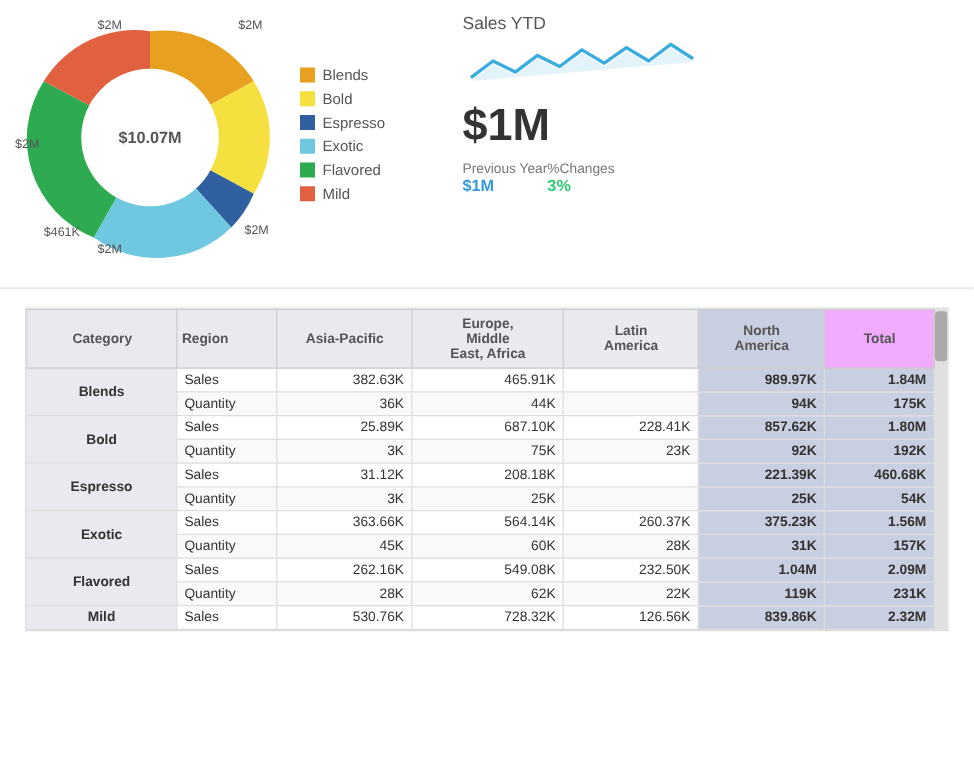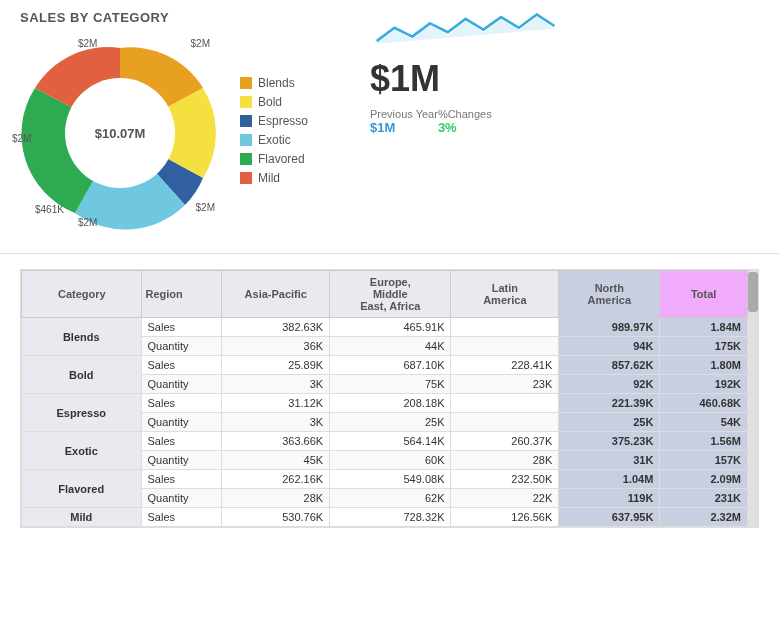--- a/index.html
+++ b/index.html
@@ -48,21 +48,20 @@
     .divider { border: none; border-top: 1px solid #e0e0e0; margin: 10px 0; }
   </style>
 </head>
 <body>
 
 <div>
 
   <div class="top-section">
 
     <div class="donut-area">
-      <div class="section-title">SALES BY CATEGORY</div>
       <div class="donut-container">
         <div class="donut-chart">
           <svg width="200" height="200" viewBox="0 0 200 200">
 
             <path d="M100,100 L100,15 A85,85 0 0,1 183,55 Z" fill="#E8A020"></path>
 
             <path d="M100,100 L183,55 A85,85 0 0,1 183,145 Z" fill="#F5E040"></path>
 
             <path d="M100,100 L183,145 A85,85 0 0,1 165,172 Z" fill="#3060A0"></path>
 
@@ -107,20 +106,21 @@
           </div>
           <div class="legend-item">
             <div class="legend-color" style="background:#E06040;"></div>
             <span>Mild</span>
           </div>
         </div>
       </div>
     </div>
 
     <div class="ytd-area">
+      <div class="ytd-title">Sales YTD</div>
       
       <svg class="ytd-sparkline" viewBox="0 0 220 45" width="220" height="45">
         <polyline points="5,35 25,20 45,30 65,15 85,25 105,10 125,22 145,8 165,20 185,5 205,18" fill="none" stroke="#3aace0" stroke-width="3" stroke-linejoin="round"></polyline>
         <polyline points="5,38 25,23 45,33 65,18 85,28 105,13 125,25 145,11 165,23 185,8 205,21" fill="#3aace0" fill-opacity="0.15" stroke="none"></polyline>
       </svg>
       <div class="ytd-value">$1M</div>
       <div class="ytd-meta">
         <div class="ytd-meta-item">
           <span class="ytd-meta-label">Previous Year</span>
           <span class="ytd-meta-value neutral">$1M</span>
@@ -243,21 +243,21 @@
                 <td class="col-total">119K</td>
                 <td class="col-total">231K</td>
               </tr>
 
               <tr>
                 <td class="category-cell">Mild</td>
                 <td class="region-cell">Sales</td>
                 <td>530.76K</td>
                 <td>728.32K</td>
                 <td>126.56K</td>
-                <td class="col-total">637.95K</td>
+                <td class="col-total">839.86K</td>
                 <td class="col-total">2.32M</td>
               </tr>
             </tbody>
           </table>
         </div>
 
         <div style="width:10px; background:#e0e0e0; display:flex; flex-direction:column; justify-content:flex-start;">
           <div style="width:10px; height:40px; background:#aaa; border-radius:3px; margin-top:2px;"></div>
         </div>
       </div>

